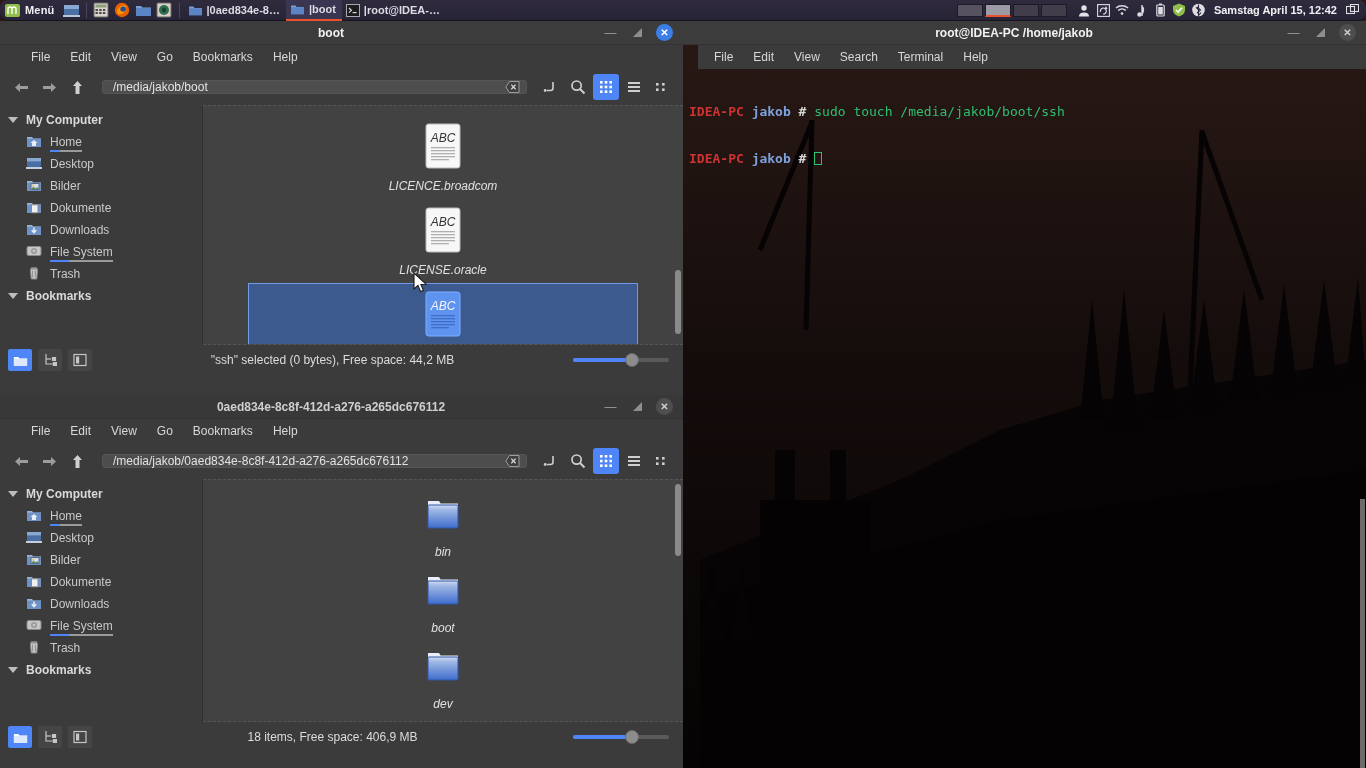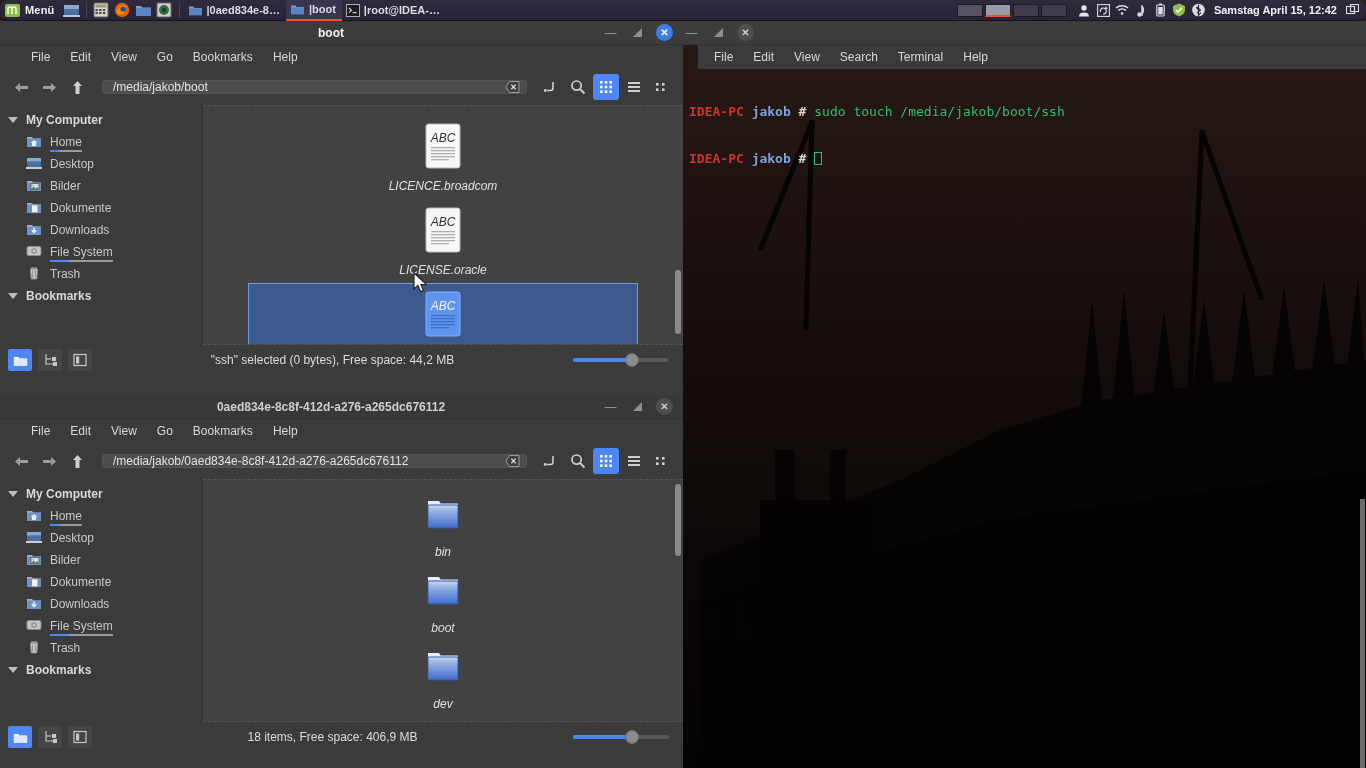--- a/index.html
+++ b/index.html
@@ -881,20 +881,21 @@
       <div class="zoomslider">
         <div class="zs-track"></div>
         <div class="zs-fill"></div>
         <div class="zs-knob"></div>
       </div>
     </div>
   </div>
 
   <div id="term">
     <div class="titlebar">
+      <div class="wtitle">root@IDEA-PC /home/jakob</div>
       <div class="wbtns">
         <div class="wbtn">—</div>
         <div class="wbtn">
           <svg width="9" height="9" viewBox="0 0 9 9">
               <path d="M0 9 L9 0 L9 9 Z" fill="#8e8e8e"></path>
             </svg>
         </div>
         <div class="wbtn close-dim">✕</div>
       </div>
     </div>

